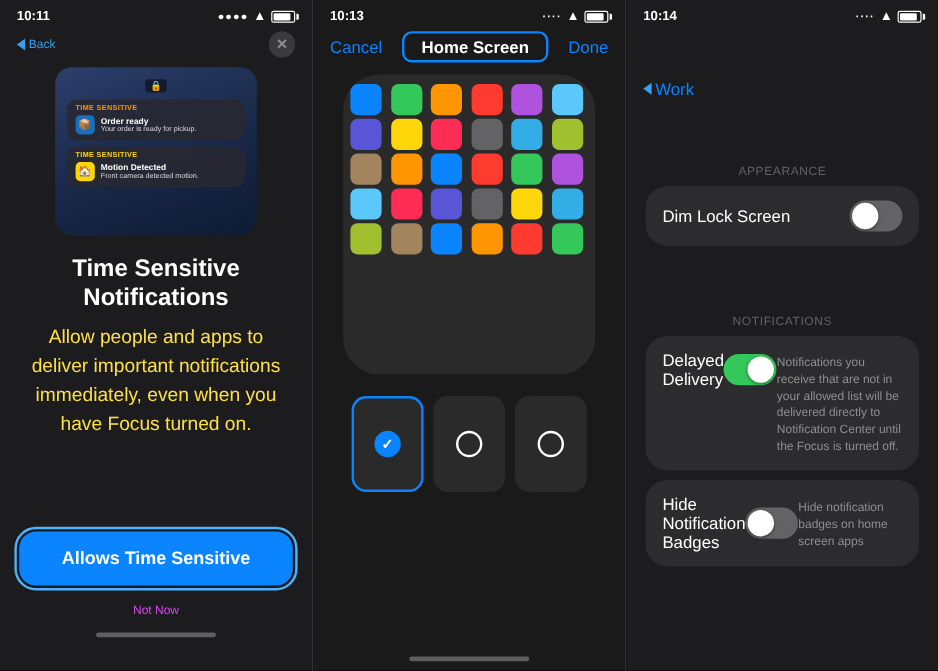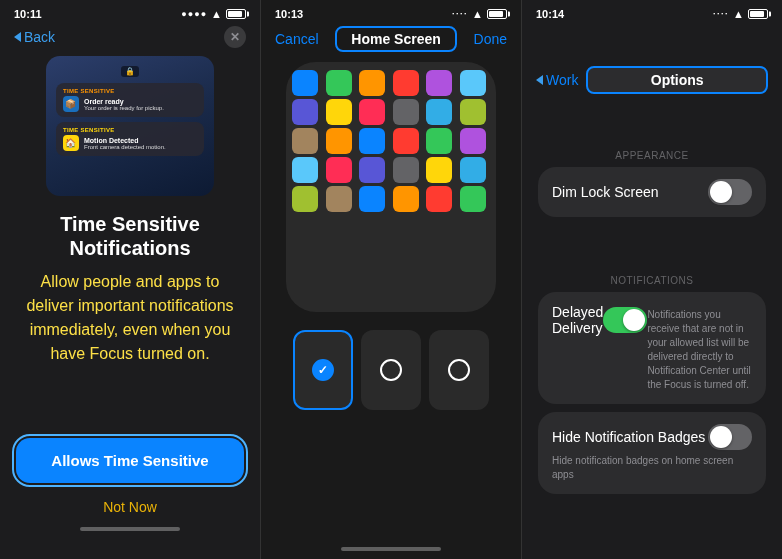--- a/index.html
+++ b/index.html
@@ -91,21 +91,21 @@
       display: flex;
       justify-content: space-between;
       align-items: center;
       padding: 2px 14px 8px;
     }
     .back-btn {
       display: flex;
       align-items: center;
       gap: 3px;
       color: #3b9ded;
-      font-size: 14px;
+      font-size: 10px;
     }
     .chevron-left {
       width: 0;
       height: 0;
       border-top: 5px solid transparent;
       border-bottom: 5px solid transparent;
       border-right: 7px solid #3b9ded;
     }
     .close-x {
       width: 22px;
@@ -229,22 +229,22 @@
       cursor: pointer;
       outline: 2px solid #4db3ff;
       outline-offset: 2px;
       margin-bottom: 8px;
     }
     .not-now-btn {
       width: 100%;
       padding: 8px;
       background: transparent;
       border: none;
-      color: #eab308;
-      font-size: 14px;
+      color: #d946ef;
+      font-size: 10px;
       font-weight: 500;
       cursor: pointer;
       text-align: center;
     }
     .home-indicator {
       width: 100px;
       height: 4px;
       background: #fff;
       border-radius: 2px;
       margin: 4px auto 8px;
@@ -586,21 +586,20 @@
           <div class="battery-fill"></div>
         </div>
     </div>
   </div>
 
   <div class="p3-nav">
     <div class="p3-back">
       <div class="chevron-left"></div>
       <span>Work</span>
     </div>
-    <div class="p3-title-pill">Options</div>
   </div>
 
   <div class="p3-section">
     <div class="p3-section-label">APPEARANCE</div>
     <div class="p3-row">
       <div>
         <div class="p3-row-label">Dim Lock Screen</div>
       </div>
       <div class="toggle off">
         <div class="toggle-thumb"></div>
@@ -612,21 +611,21 @@
     <div class="p3-section-label">NOTIFICATIONS</div>
     <div class="p3-row" style="flex-direction:row; align-items:flex-start;">
       <div style="width:100%; display:flex; justify-content:space-between; align-items:center;">
         <div class="p3-row-label">Delayed Delivery</div>
         <div class="toggle on">
           <div class="toggle-thumb"></div>
         </div>
       </div>
       <div class="p3-row-desc">Notifications you receive that are not in your allowed list will be delivered directly to Notification Center until the Focus is turned off.</div>
     </div>
-    <div class="p3-row" style="margin-top:8px; flex-direction:column; align-items:flex-start;">
+    <div class="p3-row" style="margin-top:8px; flex-direction:row; align-items:center;">
       <div style="width:100%; display:flex; justify-content:space-between; align-items:center;">
         <div class="p3-row-label">Hide Notification Badges</div>
         <div class="toggle off">
           <div class="toggle-thumb"></div>
         </div>
       </div>
       <div class="p3-row-desc">Hide notification badges on home screen apps</div>
     </div>
   </div>
 

